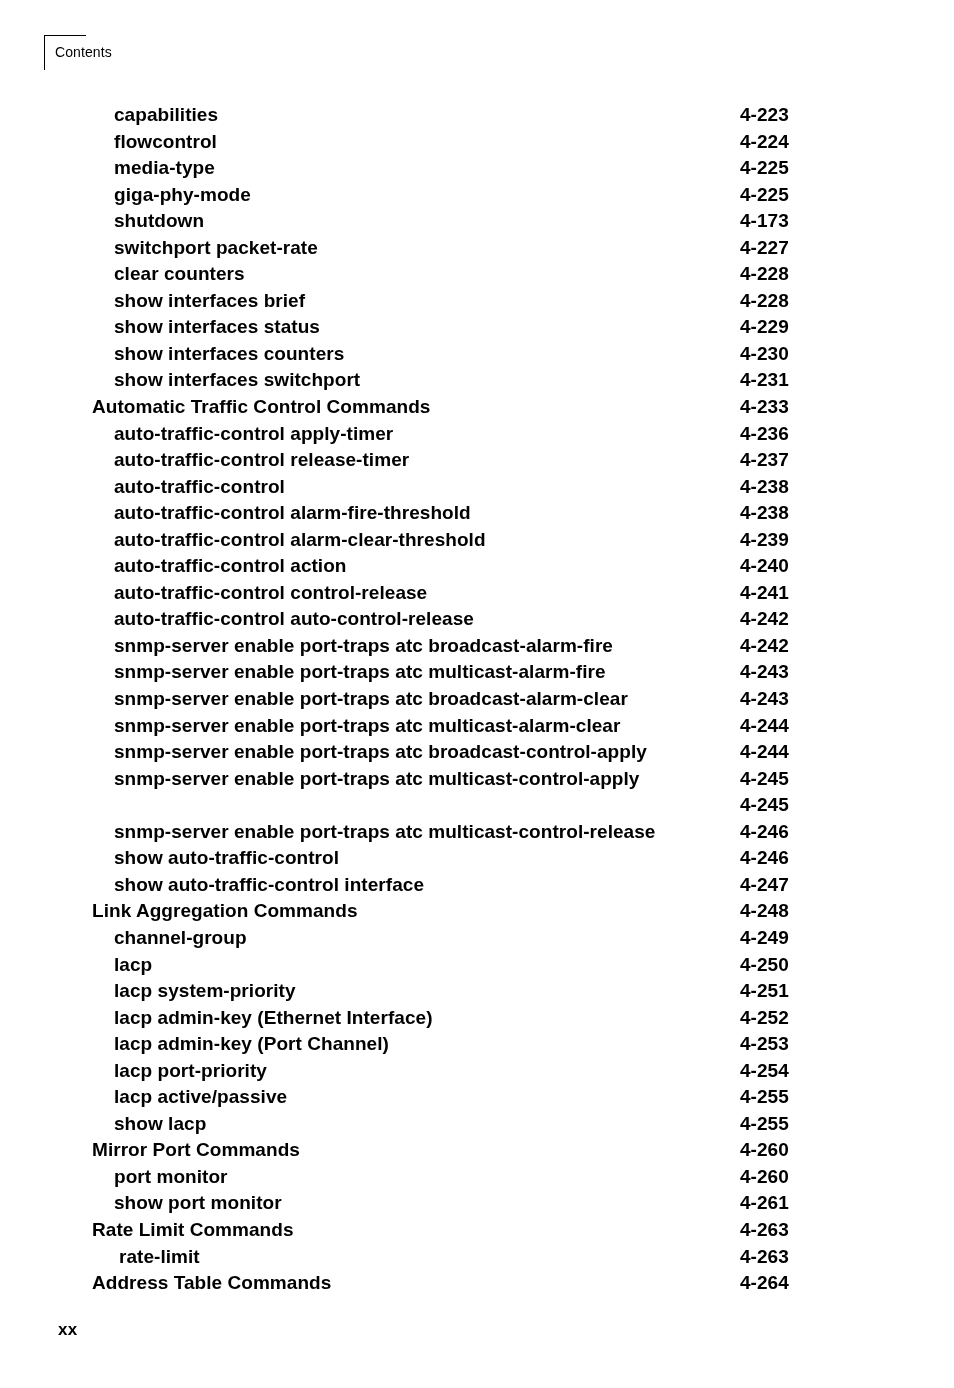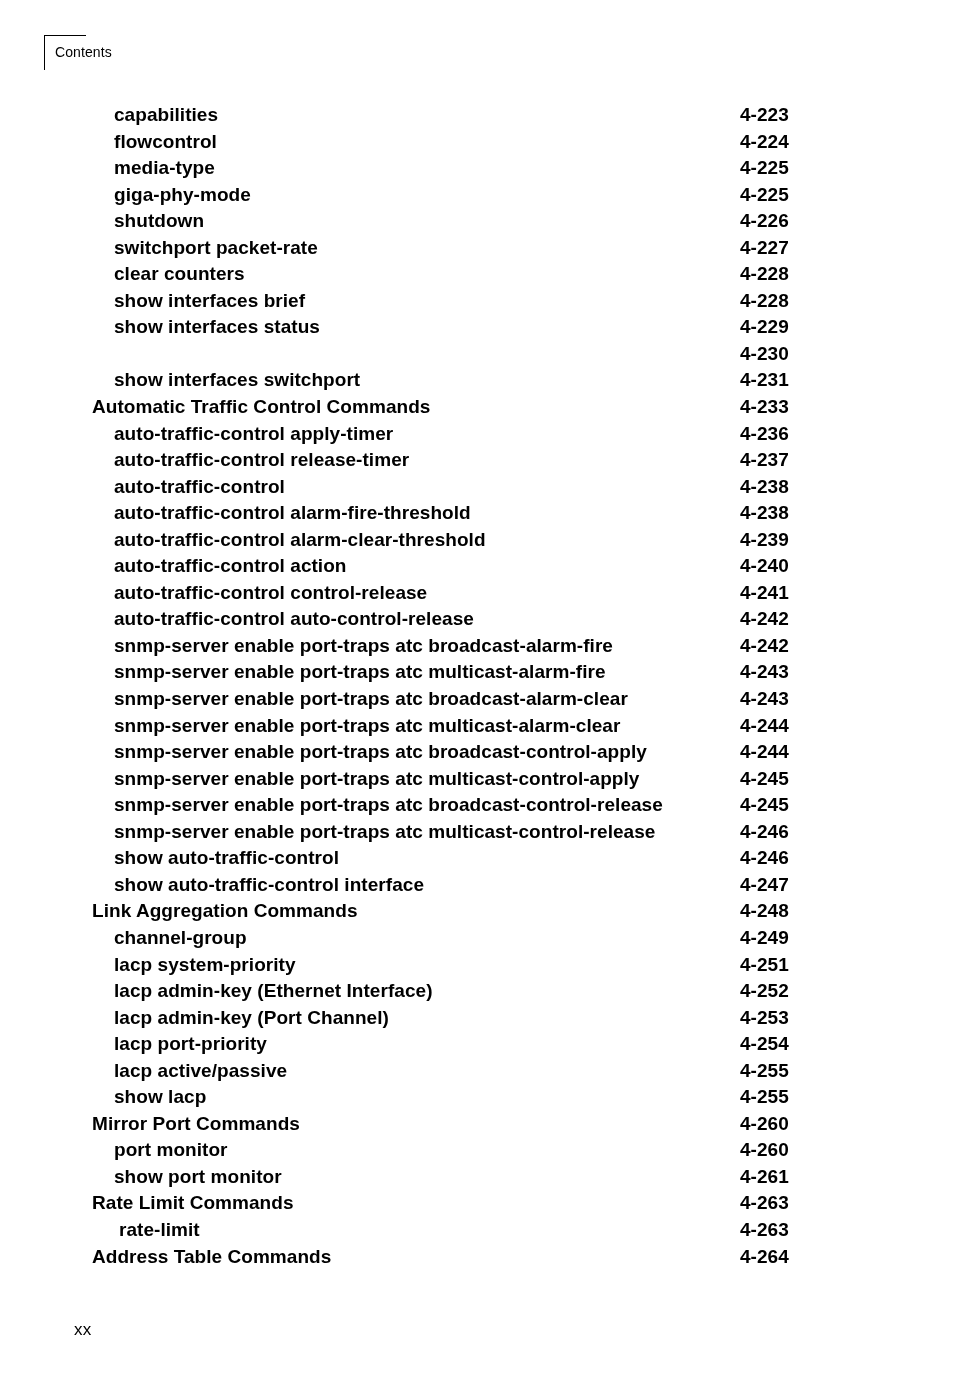--- a/index.html
+++ b/index.html
@@ -82,23 +82,22 @@
     line-height: 26.55px;
     letter-spacing: 0.05px;
   }
 
   
   .page-footer {
     position: absolute;
     left: 58px;
     top: 1320px;
     font-size: 17px;
-    font-weight: normal;
+    font-weight: bold;
     letter-spacing: 0.3px;
-    margin-left: 16px;
   }
 </style>
 </head>
 <body>
 
 <div class="page-header">
   <div class="header-bracket-h"></div>
   <div class="header-bracket-v"></div>
   <div class="header-title">Contents</div>
 </div>
@@ -115,39 +114,40 @@
     <div class="toc-row level-2">
       <span class="toc-label">media-type</span>
       <span class="toc-page">4-225</span>
     </div>
     <div class="toc-row level-2">
       <span class="toc-label">giga-phy-mode</span>
       <span class="toc-page">4-225</span>
     </div>
     <div class="toc-row level-2">
       <span class="toc-label">shutdown</span>
-      <span class="toc-page">4-226</span>
+      <span class="toc-page">4-173</span>
     </div>
     <div class="toc-row level-2">
       <span class="toc-label">switchport packet-rate</span>
       <span class="toc-page">4-227</span>
     </div>
     <div class="toc-row level-2">
       <span class="toc-label">clear counters</span>
       <span class="toc-page">4-228</span>
     </div>
     <div class="toc-row level-2">
       <span class="toc-label">show interfaces brief</span>
       <span class="toc-page">4-228</span>
     </div>
     <div class="toc-row level-2">
       <span class="toc-label">show interfaces status</span>
       <span class="toc-page">4-229</span>
     </div>
     <div class="toc-row level-2">
+      <span class="toc-label">show interfaces counters</span>
       <span class="toc-page">4-230</span>
     </div>
     <div class="toc-row level-2">
       <span class="toc-label">show interfaces switchport</span>
       <span class="toc-page">4-231</span>
     </div>
     <div class="toc-row level-1">
       <span class="toc-label">Automatic Traffic Control Commands</span>
       <span class="toc-page">4-233</span>
     </div>
@@ -201,21 +201,20 @@
     </div>
     <div class="toc-row level-2">
       <span class="toc-label">snmp-server enable port-traps atc broadcast-control-apply</span>
       <span class="toc-page">4-244</span>
     </div>
     <div class="toc-row level-2">
       <span class="toc-label">snmp-server enable port-traps atc multicast-control-apply</span>
       <span class="toc-page">4-245</span>
     </div>
     <div class="toc-row level-2">
-      <span class="toc-label">snmp-server enable port-traps atc broadcast-control-release</span>
       <span class="toc-page">4-245</span>
     </div>
     <div class="toc-row level-2">
       <span class="toc-label">snmp-server enable port-traps atc multicast-control-release</span>
       <span class="toc-page">4-246</span>
     </div>
     <div class="toc-row level-2">
       <span class="toc-label">show auto-traffic-control</span>
       <span class="toc-page">4-246</span>
     </div>
@@ -223,20 +222,24 @@
       <span class="toc-label">show auto-traffic-control interface</span>
       <span class="toc-page">4-247</span>
     </div>
     <div class="toc-row level-1">
       <span class="toc-label">Link Aggregation Commands</span>
       <span class="toc-page">4-248</span>
     </div>
     <div class="toc-row level-2">
       <span class="toc-label">channel-group</span>
       <span class="toc-page">4-249</span>
+    </div>
+    <div class="toc-row level-2">
+      <span class="toc-label">lacp</span>
+      <span class="toc-page">4-250</span>
     </div>
     <div class="toc-row level-2">
       <span class="toc-label">lacp system-priority</span>
       <span class="toc-page">4-251</span>
     </div>
     <div class="toc-row level-2">
       <span class="toc-label">lacp admin-key (Ethernet Interface)</span>
       <span class="toc-page">4-252</span>
     </div>
     <div class="toc-row level-2">

